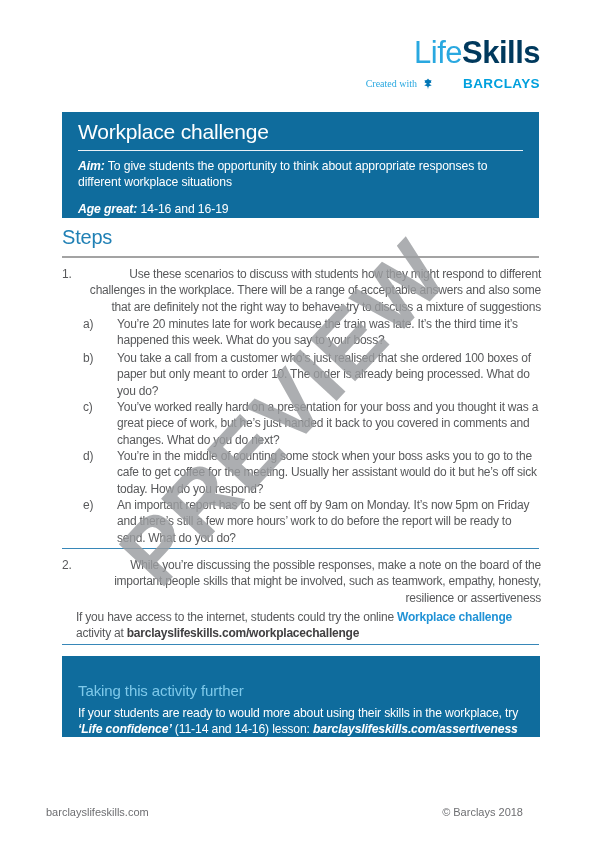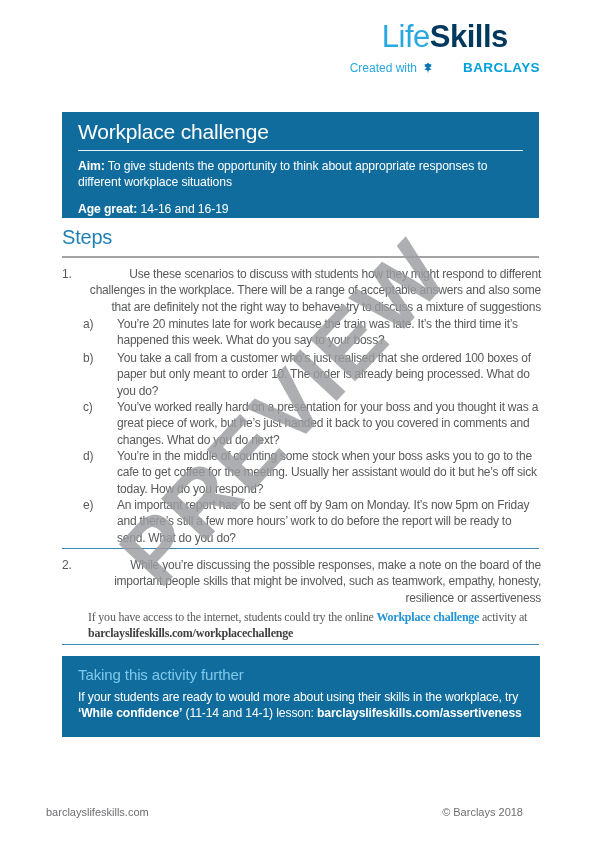--- a/index.html
+++ b/index.html
@@ -4,46 +4,46 @@
 <style>
   * { box-sizing: border-box; }
   html,body { margin:0; padding:0; background:#ffffff; }
   .page {
     position:relative; width:600px; height:852px; margin:0 auto;
     background:#ffffff; overflow:hidden;
     font-family:"Liberation Sans", sans-serif;
     color:#58595b;
   }
   
-  .brand { position:absolute; top:20px; right:60px; text-align:center; }
+  .brand { position:absolute; top:36px; right:60px; text-align:right; }
   .brand-word { font-size:31px; line-height:1.1; letter-spacing:-0.5px; }
   .brand-life { color:#29a8e0; font-weight:400; }
   .brand-skills { color:#00395d; font-weight:700; }
   .brand-sub { margin-top:6px; display:flex; align-items:center; justify-content:flex-end; gap:4px; }
-  .created-with { font-size:12px; color:#29a8e0; }
+  .created-with { font-size:10px; color:#29a8e0;font-family:Liberation Serif, serif; }
   .eagle { width:14px; height:14px; display:inline-block; }
   .barclays-word { font-size:13.5px; font-weight:700; color:#00a0dd; letter-spacing:0.4px;margin-left:24px; }
 
   .doc-title {
     position:absolute; top:54px; left:62px;
     font-size:29px; font-weight:400; color:#2080b5; letter-spacing:-0.3px;
   }
 
   
   .header-box {
     position:absolute; top:112px; left:62px; width:477px; height:106px;
     background:#0f6c9d; padding:8px 16px 0 16px; color:#ffffff;
   }
   .header-box h2 {
     margin:0; font-size:21px; font-weight:400; letter-spacing:-0.2px;
     padding-bottom:6px; border-bottom:1px solid #e8f1f7;
   }
   .header-box p { margin:7px 0 0 0; font-size:12.2px; line-height:16px; letter-spacing:-0.1px; }
   .header-box p.age { margin-top:11px; }
-  .bold { font-weight:700; }
+  .bold { font-weight:700;font-style:italic; }
 
   
   .steps-heading {
     position:absolute; top:226px; left:62px; width:477px;
     font-size:20px; color:#2080b5; letter-spacing:-0.2px;
     padding-bottom:7px; border-bottom:2px solid #a3a3a3;
   }
   .body-txt { font-size:12px; line-height:16.3px; letter-spacing:-0.22px; color:#58595b; }
   .item { position:absolute; left:62px; width:479px; }
   .item .num { position:absolute; left:0; top:0; }
@@ -51,31 +51,31 @@
   .sub { position:absolute; left:83px; width:458px; }
   .sub .letter { position:absolute; left:0; top:0; }
   .sub .txt { display:block; margin-left:34px; }
   .t-item1 { top:266px; }
   .t-a { top:316px; }
   .t-b { top:350px; }
   .t-c { top:399px; }
   .t-d { top:448px; }
   .t-e { top:497px; }
   .t-item2 { top:557px; }
-  .t-item2b { top:609px; left:88px; width:453px;font-family:Liberation Serif, serif; }
+  .t-item2b { top:609px; left:76px; width:453px; }
   .hr { position:absolute; left:62px; width:477px; border-top:1.5px solid #3787b8; }
   .hr1 { top:548px; }
   .hr2 { top:644px; }
   .link-blue { color:#2293d6; font-weight:700; }
   .url-dark { color:#414042; font-weight:700; }
 
   
   .taking-box {
     position:absolute; top:656px; left:62px; width:478px; height:81px;
-    background:#0f6c9d; padding:10px 16px; color:#ffffff;
+    background:#0f6c9d; padding:26px 16px; color:#ffffff;
   }
   .taking-box h3 { margin:0 0 6px 0; font-size:15px; font-weight:400; color:#7ec9ea; letter-spacing:-0.1px; }
   .taking-box p { margin:0; font-size:12.2px; line-height:16px; letter-spacing:-0.15px; }
 
   
   .footer {
     position:absolute; top:806px; left:46px; width:477px;
     display:flex; justify-content:space-between;
     font-size:11px; color:#6d6e71;
   }
@@ -152,21 +152,21 @@
 
   <div class="body-txt t-item2b" style="position:absolute;">
     <span>If you have access to the internet, students could try the online </span><span class="link-blue">Workplace challenge</span><span> activity at </span><span class="url-dark">barclayslifeskills.com/workplacechallenge</span>
   </div>
 
   <div class="hr hr2"></div>
 
   <div class="taking-box">
     <h3>Taking this activity further</h3>
     <p>
-      <span>If your students are ready to would more about using their skills in the workplace, try </span><span class="bold">‘While confidence’</span><span> (11-14 and 14-1) lesson: </span><span class="bold">barclayslifeskills.com/assertiveness</span>
+      <span>If your students are ready to would more about using their skills in the workplace, try </span><span class="bold">‘Life confidence’</span><span> (11-14 and 14-16) lesson: </span><span class="bold">barclayslifeskills.com/assertiveness</span>
     </p>
   </div>
 
   <div class="footer">
     <span>barclayslifeskills.com</span>
     <span>© Barclays 2018</span>
   </div>
 
   <div class="watermark">PREVIEW</div>
 

